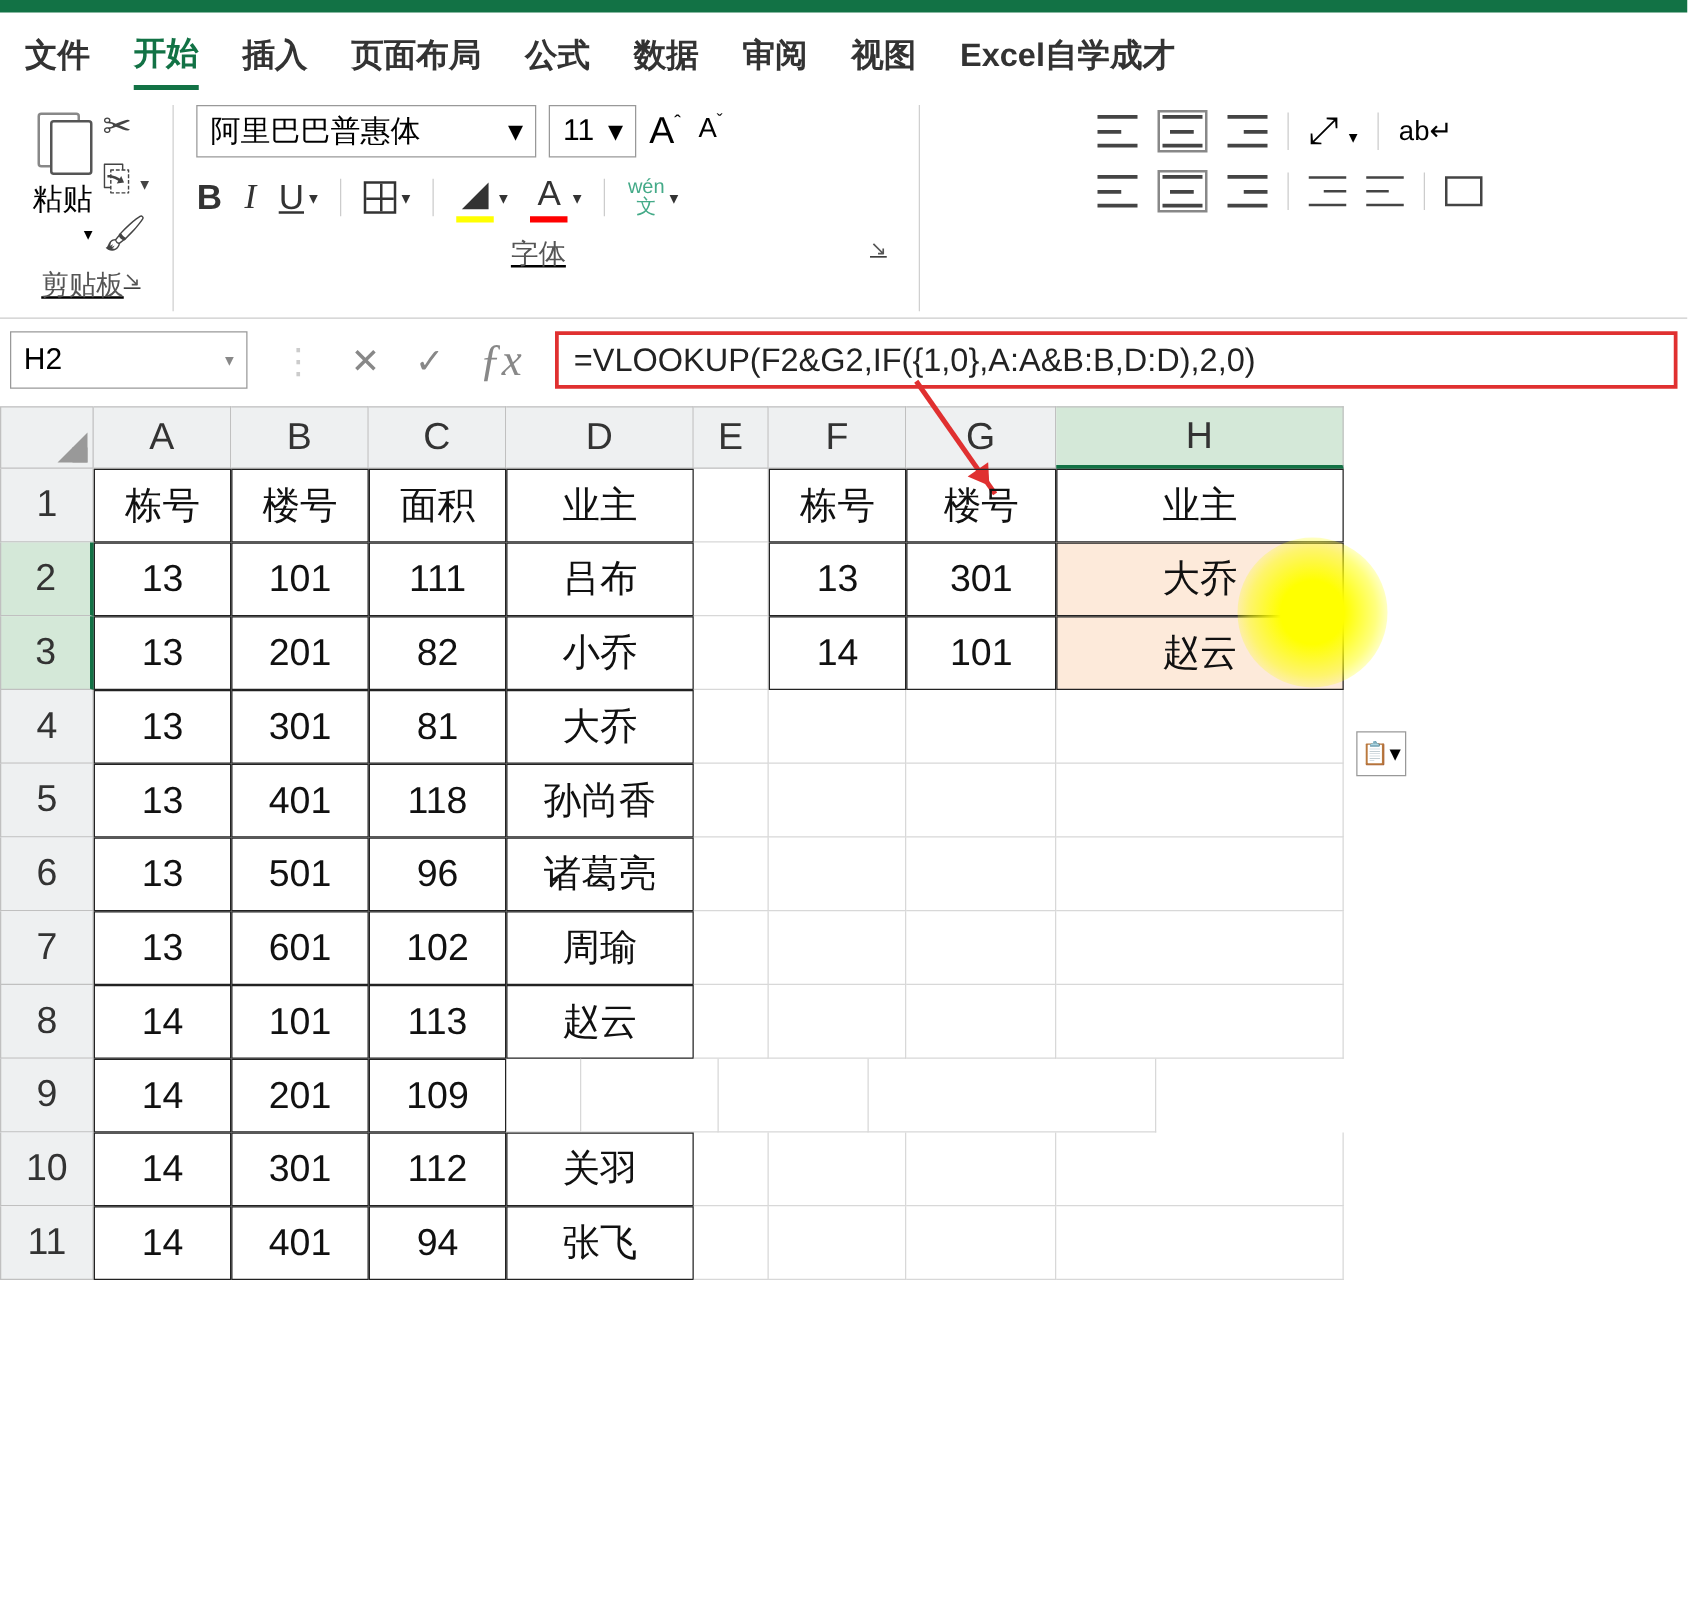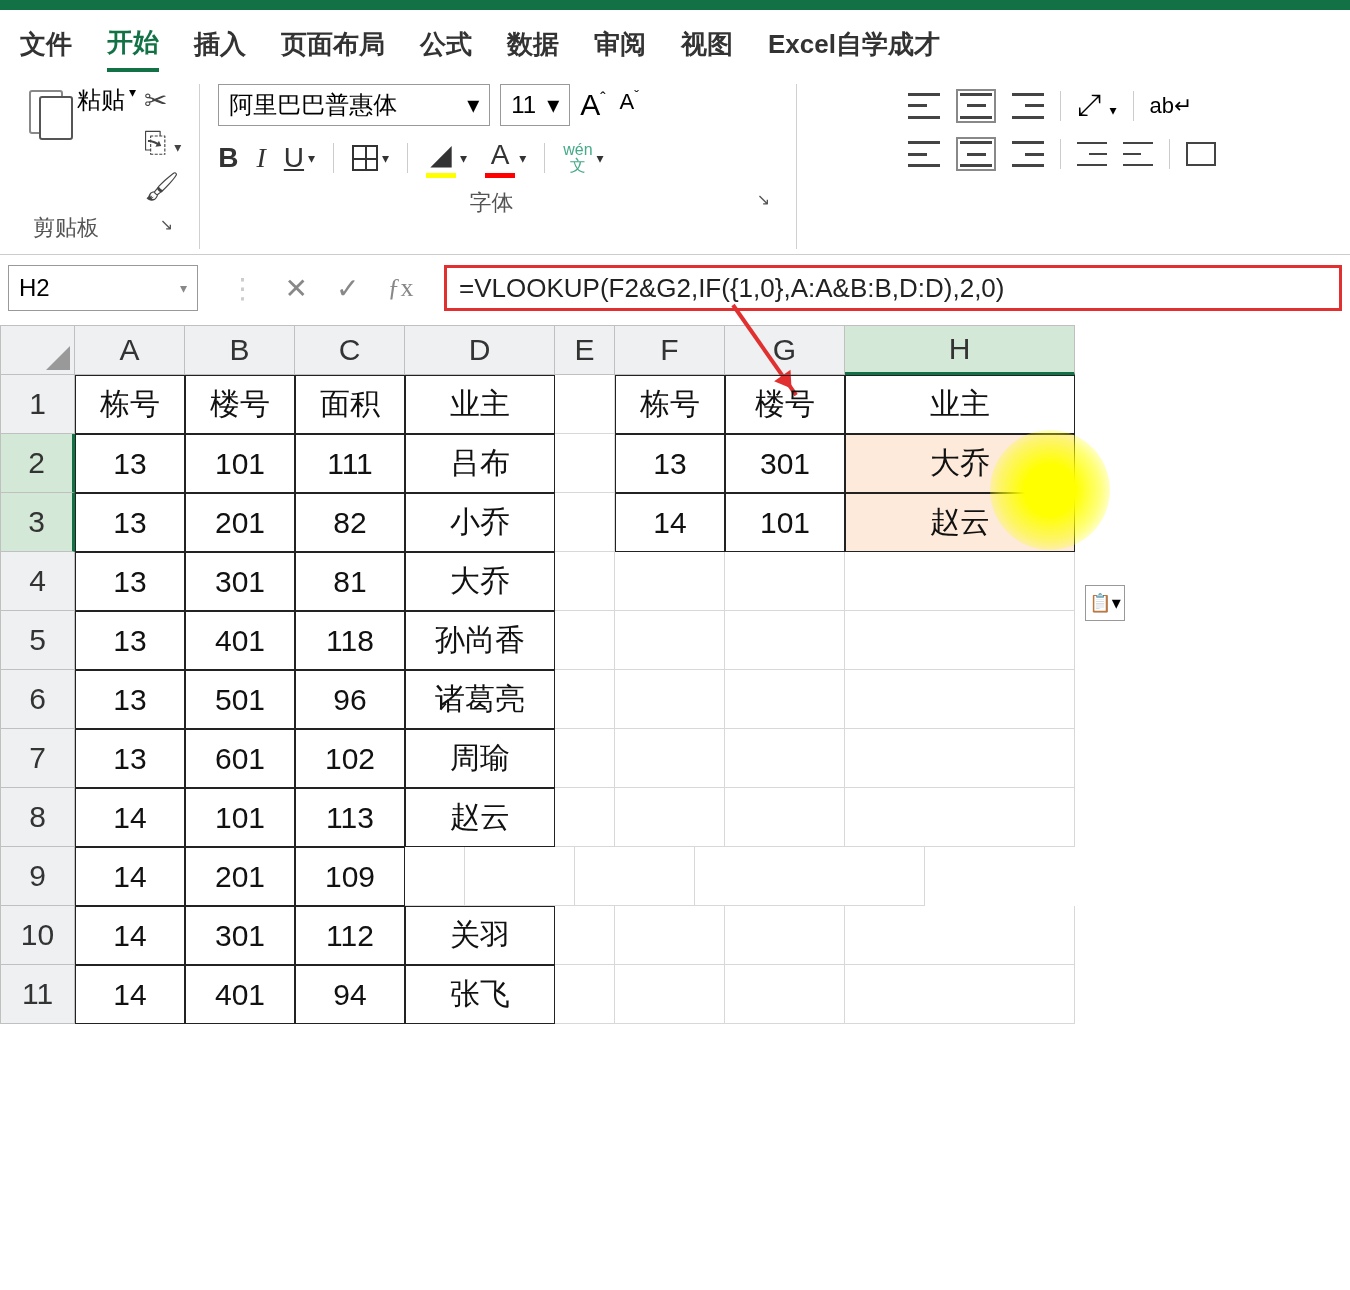--- a/index.html
+++ b/index.html
@@ -8,25 +8,25 @@
     .title-bar { height: 10px; background: #127245; }
     
     .tabs { display: flex; align-items: center; padding: 15px 20px 0; gap: 35px; font-size: 26px; color: #333; }
     .tab { padding-bottom: 8px; cursor: pointer; font-weight: bold; }
     .tab.active { color: #127245; font-weight: bold; border-bottom: 4px solid #127245; }
     
     .ribbon { display: flex; padding: 12px 15px 5px; border-bottom: 1px solid #ccc; }
     .ribbon-group { display: flex; flex-direction: column; align-items: center; position: relative; padding: 0 10px; }
     .ribbon-sep { width: 1px; background: #d0d0d0; margin: 0 8px; }
     .ribbon-group-label { font-size: 22px; color: #555; margin-top: 8px; text-align: center; }
-    .ribbon-bottom-row { display: flex; align-items: center; justify-content: space-between; width: 100%; padding: 2px 8px 6px; }
+    .ribbon-bottom-row { display: flex; align-items: center; justify-content: space-between; width: 100%; padding: 2px 8px 6px; text-decoration: underline; }
     .dialog-launcher { font-size: 16px; color: #555; cursor: pointer; }
     
     .clipboard-group { display: flex; align-items: flex-start; gap: 8px; }
-    .paste-btn { display: flex; align-items: flex-start; gap: 4px; }
+    .paste-btn { display: flex; flex-direction: column; align-items: flex-end; gap: 4px; }
     .paste-icon { width: 48px; height: 55px; position: relative; }
     .paste-icon::before { content: ''; position: absolute; left: 4px; top: 6px; width: 30px; height: 40px; border: 2px solid #888; border-radius: 3px; background: #fff; }
     .paste-icon::after { content: ''; position: absolute; left: 14px; top: 12px; width: 30px; height: 40px; border: 2px solid #555; border-radius: 3px; background: #fff; }
     .clip-icons { display: flex; flex-direction: column; gap: 10px; font-size: 28px; color: #444; }
     
     .font-group { display: flex; flex-direction: column; gap: 12px; width: 560px; }
     .font-row1 { display: flex; align-items: center; gap: 10px; }
     .font-select { border: 1px solid #999; padding: 6px 10px; font-size: 24px; height: 42px; display: flex; align-items: center; justify-content: space-between; background: #fff; }
     .font-name { width: 272px; }
     .font-size { width: 70px; }
@@ -51,21 +51,21 @@
     .orient-icon { font-size: 30px; }
     .indent-icon { width: 30px; height: 24px; display: flex; flex-direction: column; justify-content: space-between; position: relative; }
     .indent-icon span { height: 2px; background: #444; }
     .wrap-icon { font-size: 22px; }
     .merge-icon { width: 30px; height: 24px; border: 2px solid #444; position: relative; }
     
     .formula-bar { display: flex; align-items: stretch; padding: 10px 8px 0; gap: 8px; }
     .name-box { border: 1px solid #999; width: 190px; height: 46px; display: flex; align-items: center; justify-content: space-between; padding: 0 10px; font-size: 24px; }
     .fb-buttons { display: flex; align-items: center; gap: 28px; width: 230px; justify-content: center; }
     .fb-btn { font-size: 28px; color: #888; cursor: pointer; }
-    .fx-btn { font-family: serif; font-size: 26px; }
+    .fx-btn { font-style: italic; font-family: serif; font-size: 36px; }
     .formula-highlight { border: 3px solid #e03030; flex: 1; height: 46px; display: flex; align-items: center; padding: 0 12px; font-size: 26px; color: #222; position: relative; }
     .arrow-pointer { position: absolute; top: 37px; left: 284px; width: 4px; height: 110px; background: #e03030; transform: rotate(-35deg); transform-origin: top; }
     .arrow-pointer::after { content: ''; position: absolute; bottom: -2px; left: -8px; border: 10px solid transparent; border-top: 16px solid #e03030; }
     
     .spreadsheet { display: flex; margin-top: 14px; }
     .corner { width: 75px; height: 50px; background: #eef0f1; border: 1px solid #c0c0c0; position: relative; }
     .corner::after { content: ''; position: absolute; right: 4px; bottom: 4px; border: 12px solid transparent; border-right-color: #999; border-bottom-color: #999; }
     .col-headers { display: flex; }
     .col-header { height: 50px; background: #eef0f1; border: 1px solid #c0c0c0; border-left: none; display: flex; align-items: center; justify-content: center; font-size: 30px; color: #333; }
     .col-header.selected { background: #d4e8d8; border-bottom: 3px solid #127245; }

